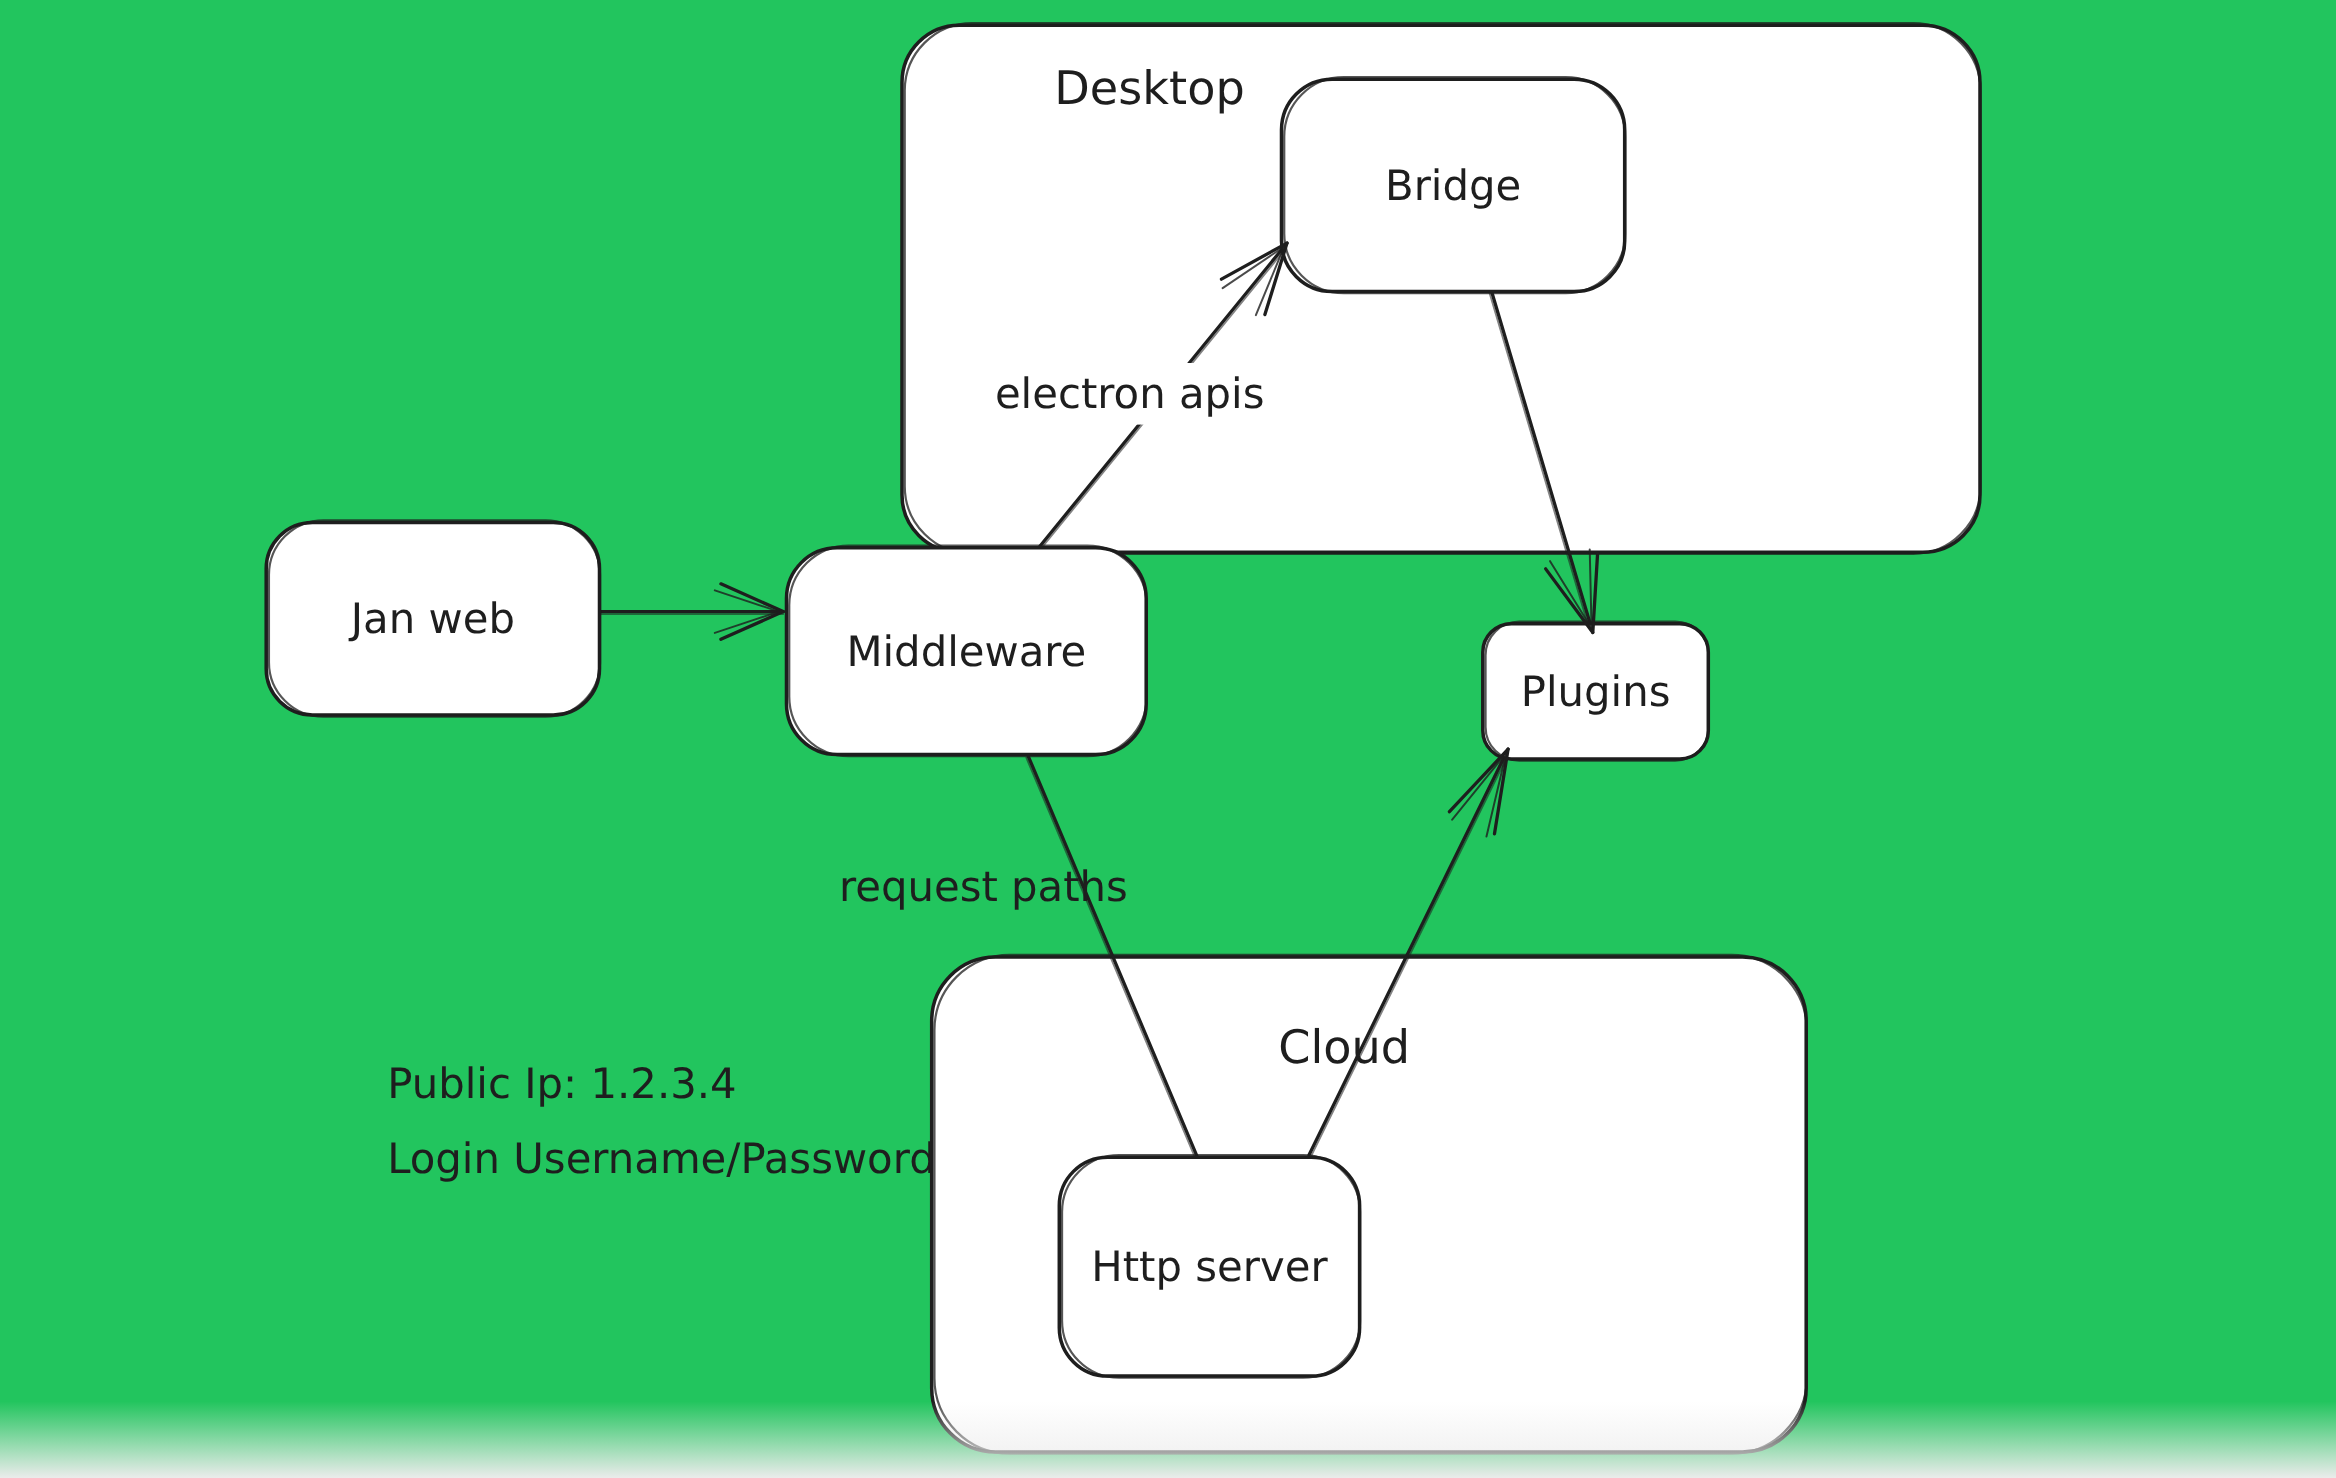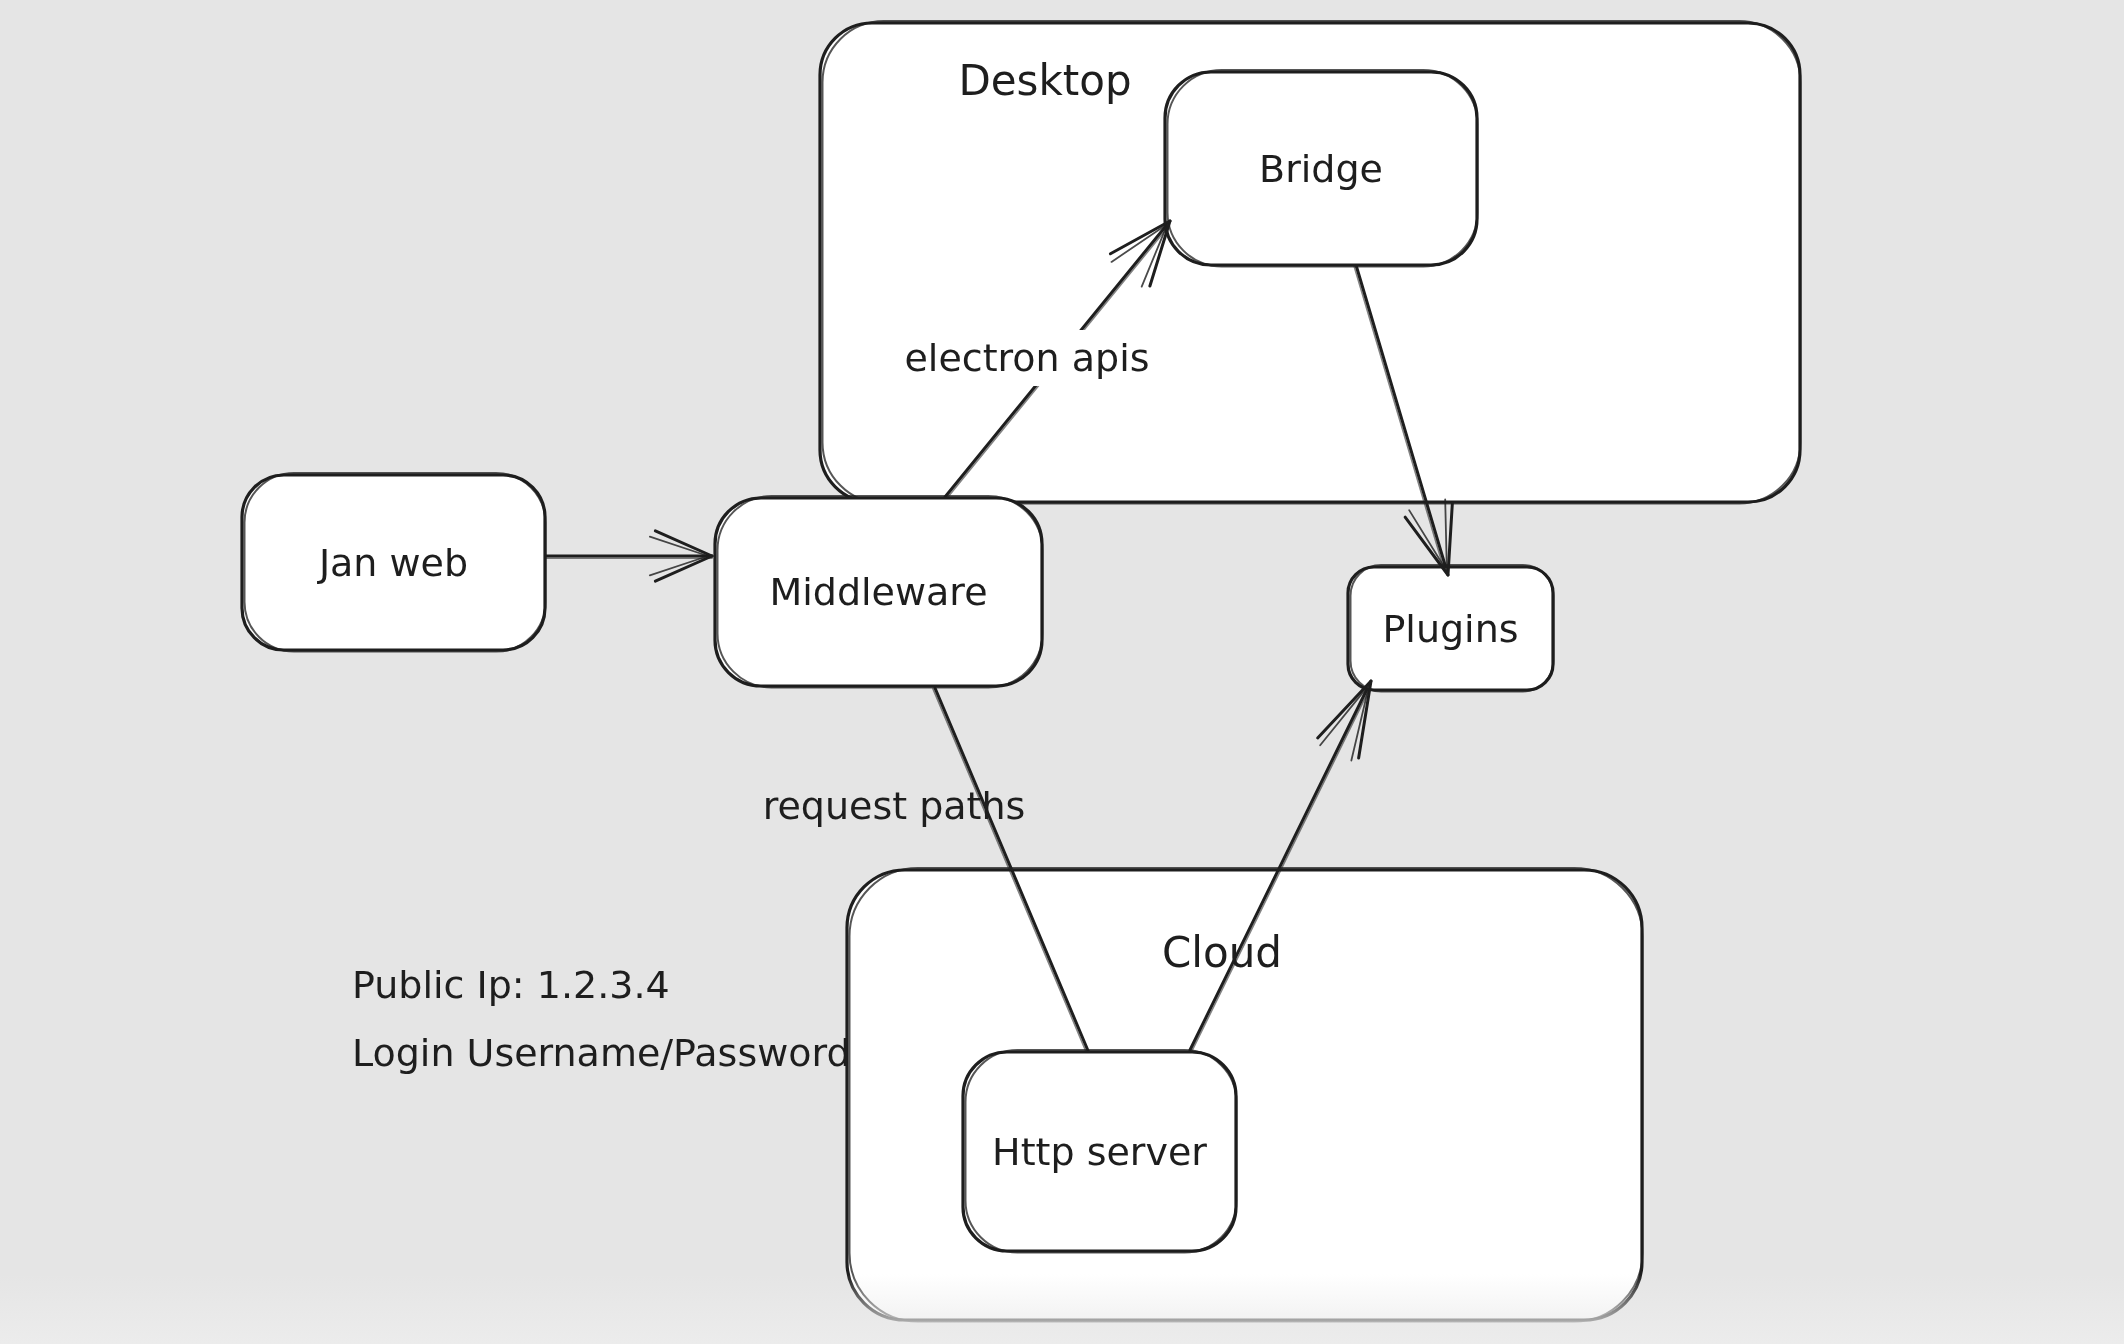--- a/index.html
+++ b/index.html
@@ -4,21 +4,21 @@
 <style>
   html, body {
     margin: 0;
     padding: 0;
     background: #ffffff;
   }
   .stage {
     position: relative;
     width: 2124px;
     height: 1344px;
-    background: #e5e5e5;
+    background: #22c55e;
     overflow: hidden;
     font-family: "DejaVu Sans", sans-serif;
   }
   .stage svg {
     position: absolute;
     left: 0;
     top: 0;
     display: block;
   }
   .bottom-fade {

